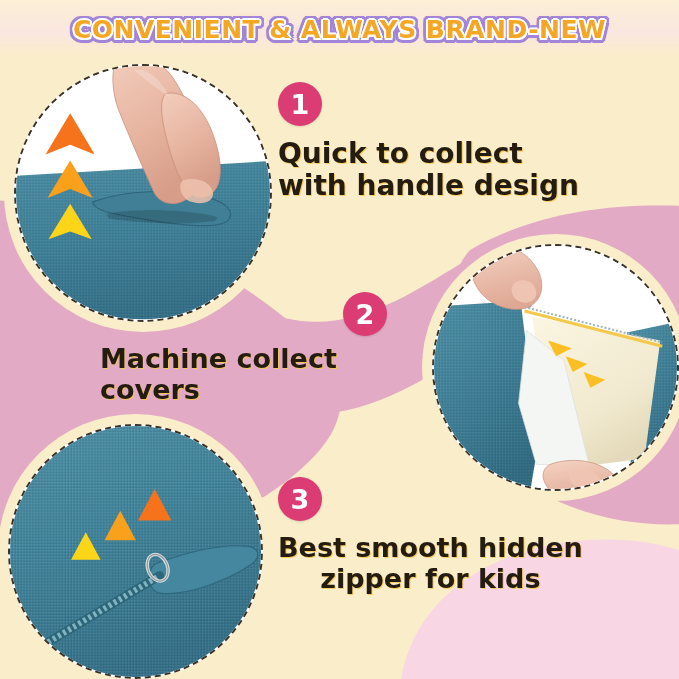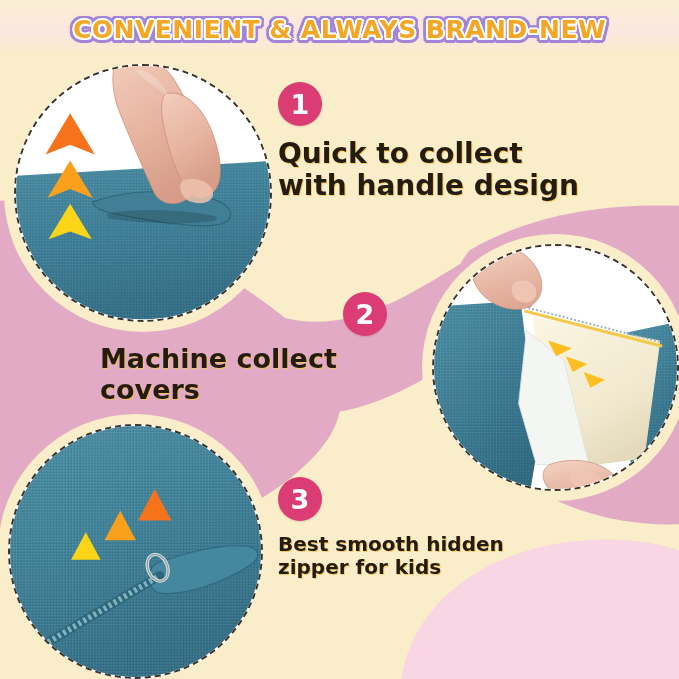--- a/index.html
+++ b/index.html
@@ -101,21 +101,21 @@
     white-space:pre-line;
     margin-top:12px;
   }
 
   #block1{left:278px; top:82px;}
   #block1 .caption{font-size:28px;}
   #block2{left:100px; top:292px;}
   #block2 .badge{position:absolute;left:243px;top:0;}
   #block2 .caption{margin-top:52px;}
   #block3{left:278px; top:477px;}
-  #block3 .caption{font-size:20px;}
+  #block3 .caption{font-size:27px;text-align:center;}
 </style>
 </head>
 <body>
 
 <div class="stage">
 
   <div class="bg-layer">
     <svg class="bg-svg" viewBox="0 0 679 679" preserveAspectRatio="none">
       <defs>
         <clipPath id="stageClip">

